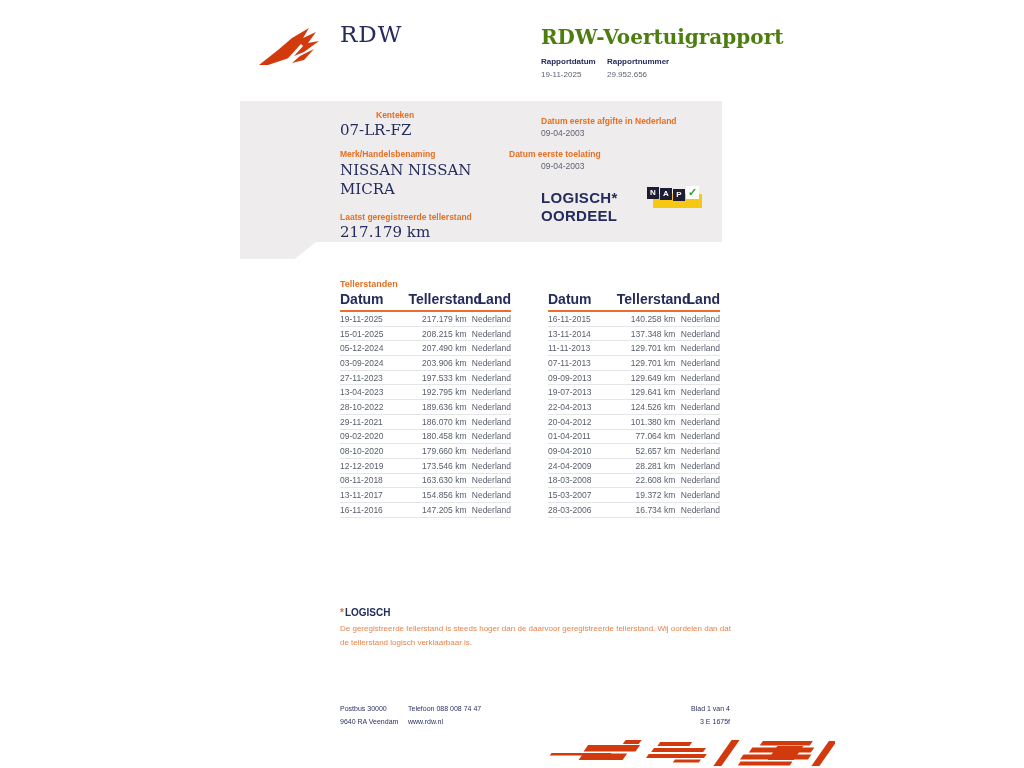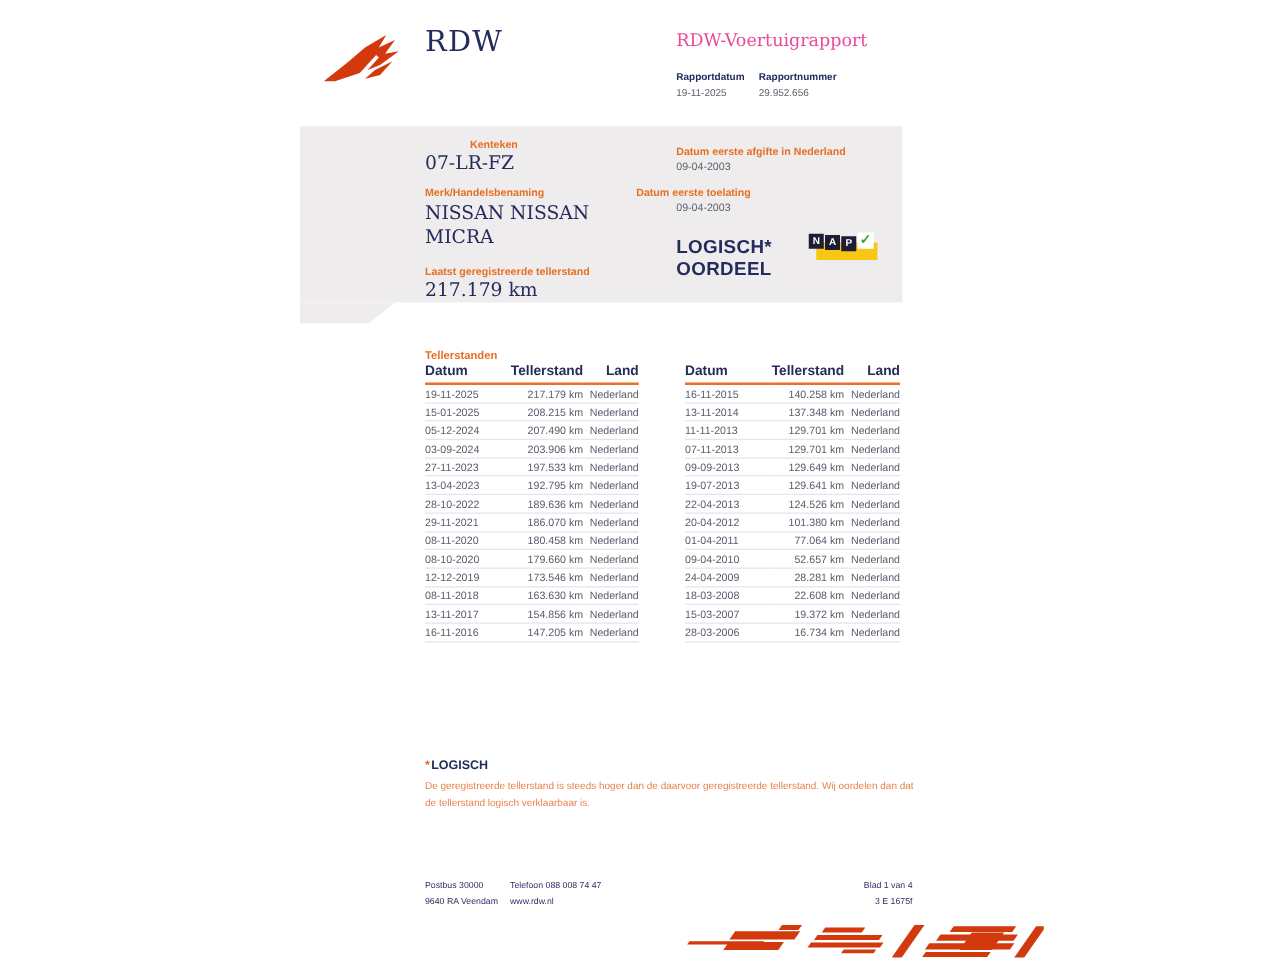--- a/index.html
+++ b/index.html
@@ -5,21 +5,21 @@
   html,body{margin:0;padding:0;background:#ffffff;}
   .page{position:relative;width:1024px;height:768px;background:#ffffff;overflow:hidden;
         font-family:"Liberation Sans",sans-serif;color:#232c5c;}
   .abs{position:absolute;}
 
   
   .logo-svg{position:absolute;left:256px;top:24px;width:78px;height:46px;}
   .wordmark{position:absolute;left:340px;top:21px;font-family:"DejaVu Serif",serif;
             font-size:23px;font-weight:500;color:#232c5c;letter-spacing:1px;}
   .doc-title{position:absolute;left:541px;top:25px;font-family:"DejaVu Serif",serif;
-             font-size:14px;font-weight:400;color:#ec4899;}
+             font-size:20px;font-weight:700;color:#4d7c0f;}
   .meta{position:absolute;left:541px;top:57px;display:flex;}
   .meta .col1{width:66px;}
   .meta-label{font-size:8px;font-weight:bold;color:#232c5c;}
   .meta-value{font-size:8px;color:#5d6370;margin-top:4px;}
 
   
   .sumbox{position:absolute;left:240px;top:101px;width:482px;height:141px;background:#efeced;}
   .sumbox-tab{position:absolute;left:240px;top:242px;width:76px;height:17px;background:#efeced;
               clip-path:polygon(0 0,100% 0,72% 100%,0 100%);}
   .field-label{font-size:8.5px;font-weight:bold;color:#e56f22;}
@@ -36,21 +36,21 @@
   .nap-a{left:13px;top:3px;}
   .nap-p{left:26px;top:4px;}
   .nap-check{position:absolute;left:39px;top:1px;width:13px;height:13px;background:#ffffff;
              color:#35a22e;font-size:11px;font-weight:bold;text-align:center;line-height:13px;}
 
   
   .tbl-title{position:absolute;left:340px;top:279px;font-size:9px;font-weight:bold;color:#e56f22;}
   .tbl{position:absolute;top:291px;border-collapse:collapse;table-layout:fixed;}
   .tbl-left{left:340px;width:171px;}
   .tbl-right{left:548px;width:172px;}
-  .tbl th{font-size:11px;font-weight:bold;color:#252c5a;border-bottom:2px solid #e8702c;
+  .tbl th{font-size:14px;font-weight:bold;color:#252c5a;border-bottom:2px solid #e8702c;
           padding:0 0 3px 0;height:11px;}
   .tbl td{font-size:8.5px;color:#565d6b;border-bottom:1px solid #e5e5e9;padding:0;height:13.7px;}
   .tbl th:nth-child(1),.tbl td:nth-child(1){text-align:left;width:40%;}
   .tbl th:nth-child(2),.tbl td:nth-child(2){text-align:right;width:34%;}
   .tbl th:nth-child(3),.tbl td:nth-child(3){text-align:right;width:26%;}
 
   
   .note-head{position:absolute;left:340px;top:607px;font-size:10px;font-weight:bold;color:#232c5c;}
   .note-head .ast{color:#e56f22;margin-right:1px;}
   .note-body{position:absolute;left:340px;top:622px;width:392px;font-size:8px;
@@ -163,21 +163,21 @@
           <td>28-10-2022</td>
           <td>189.636 km</td>
           <td>Nederland</td>
         </tr>
         <tr>
           <td>29-11-2021</td>
           <td>186.070 km</td>
           <td>Nederland</td>
         </tr>
         <tr>
-          <td>08-11-2020</td>
+          <td>09-02-2020</td>
           <td>180.458 km</td>
           <td>Nederland</td>
         </tr>
         <tr>
           <td>08-10-2020</td>
           <td>179.660 km</td>
           <td>Nederland</td>
         </tr>
         <tr>
           <td>12-12-2019</td>

